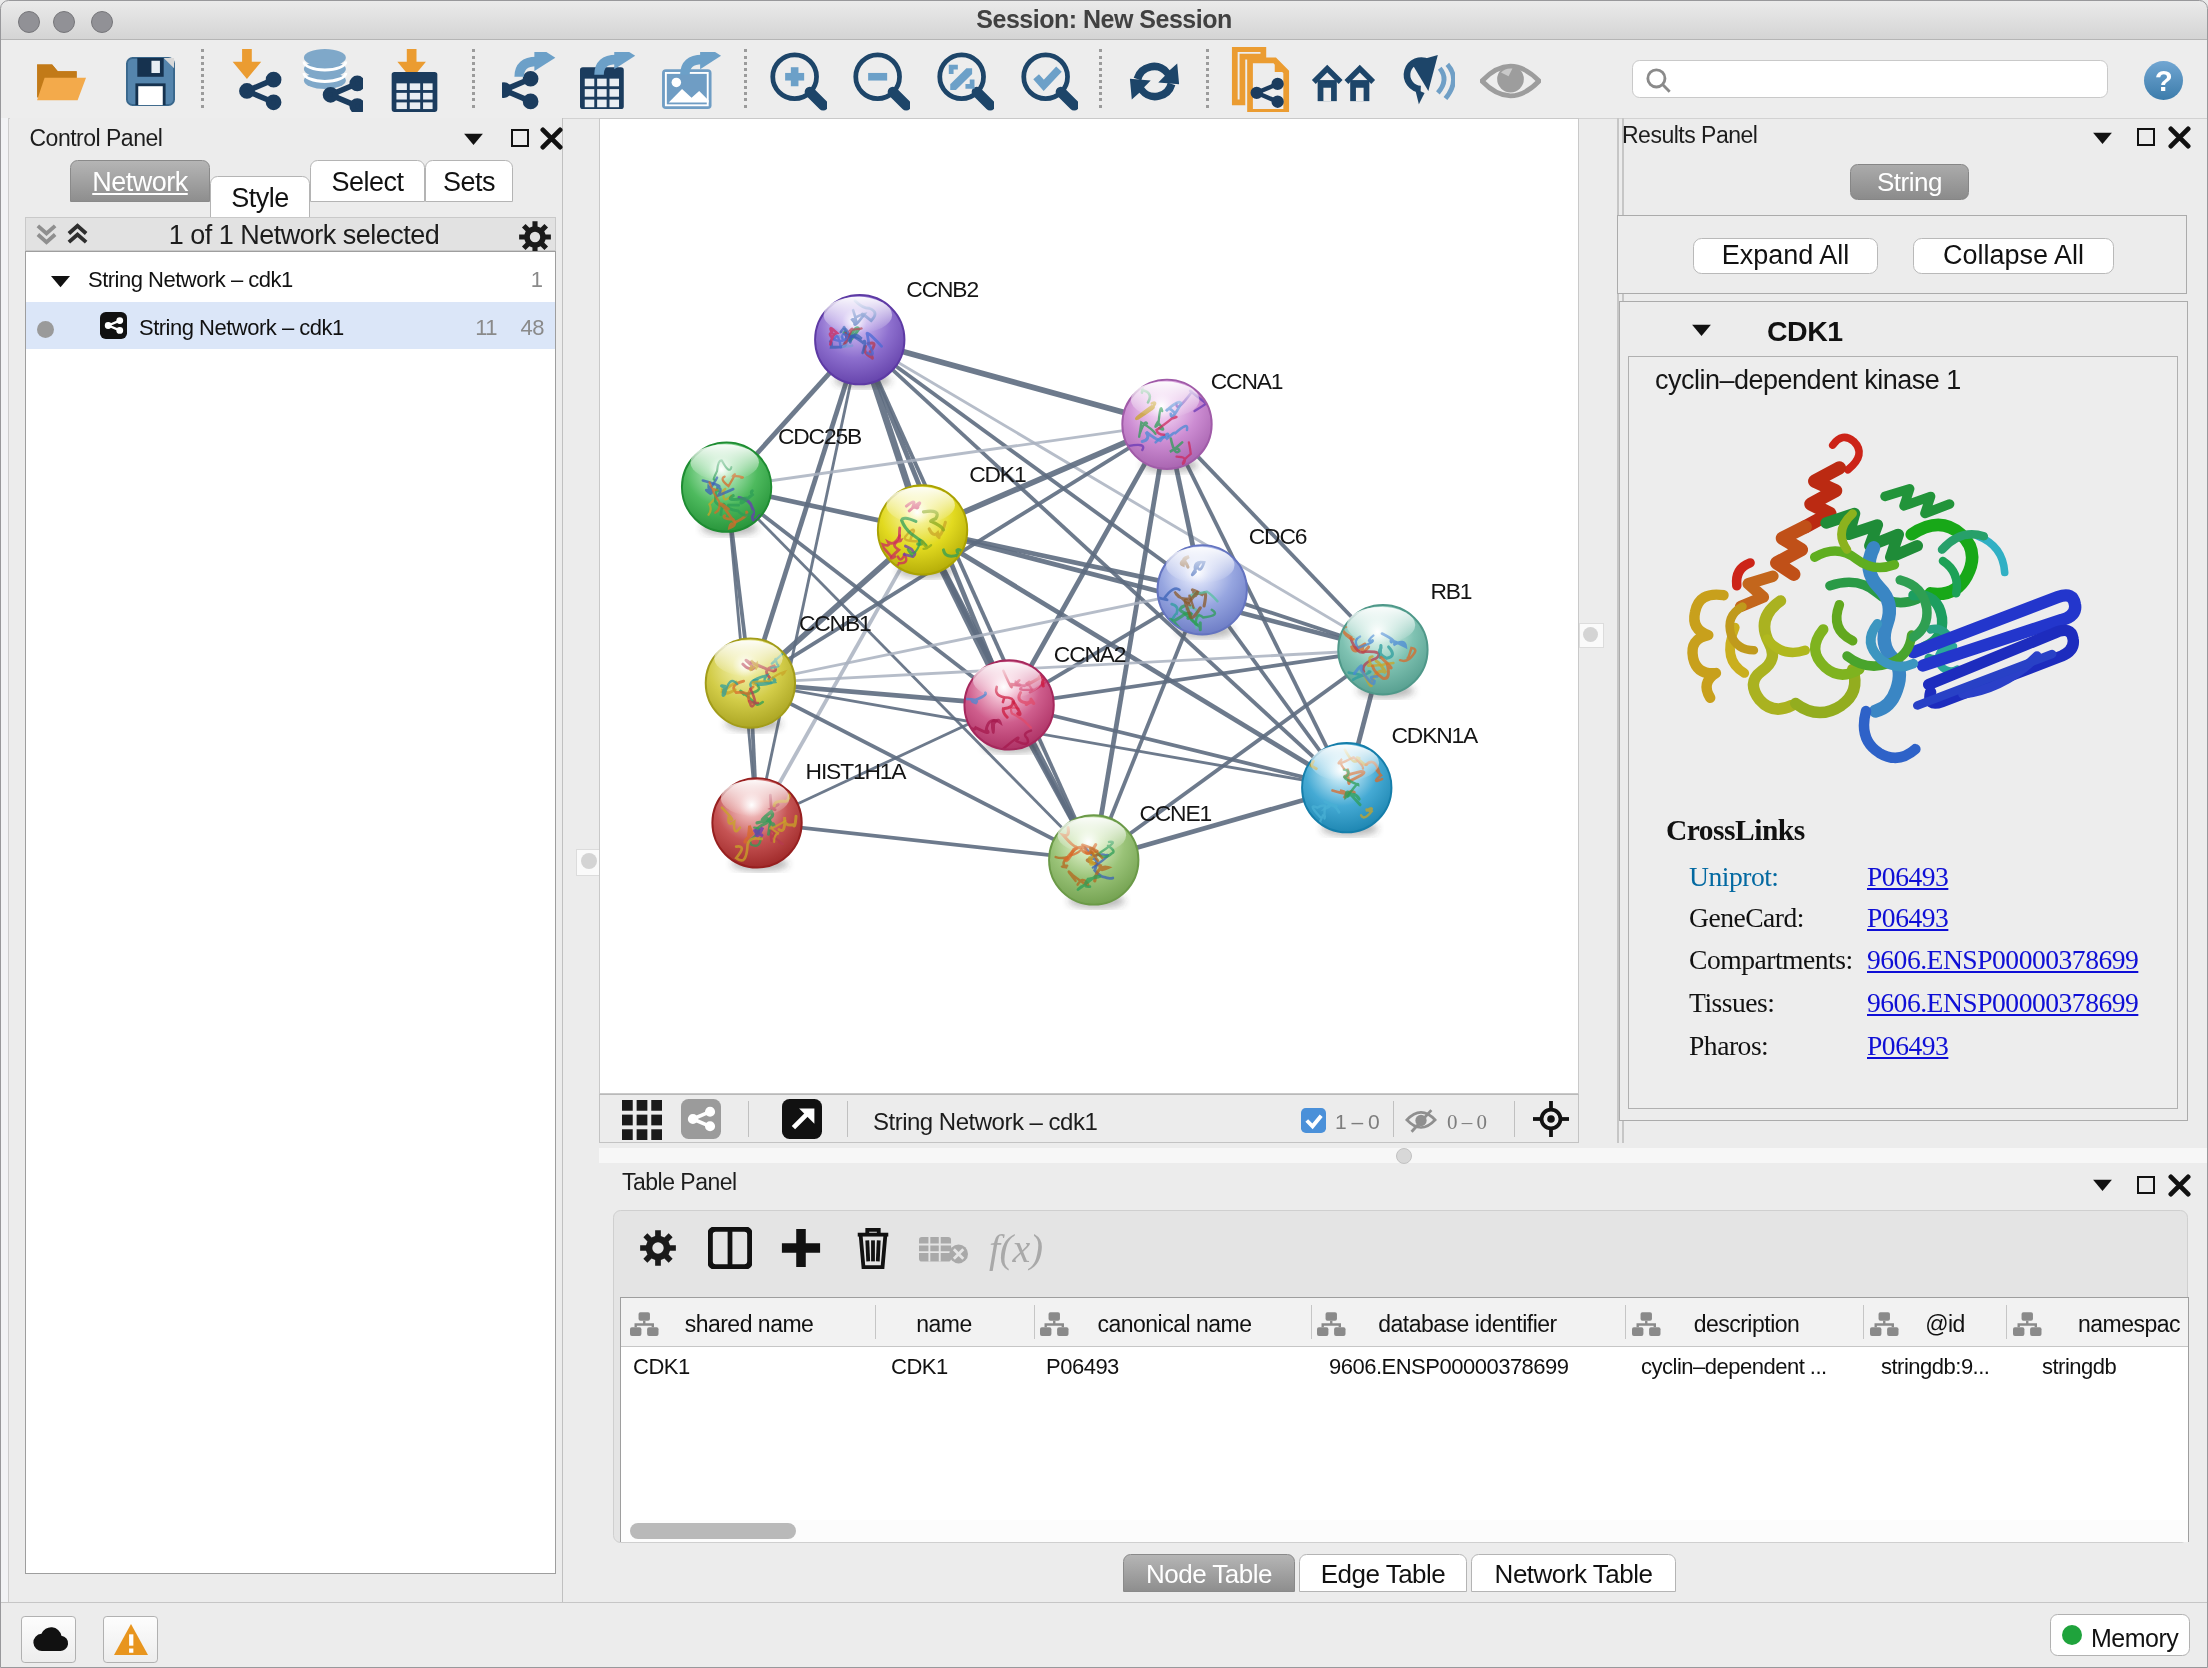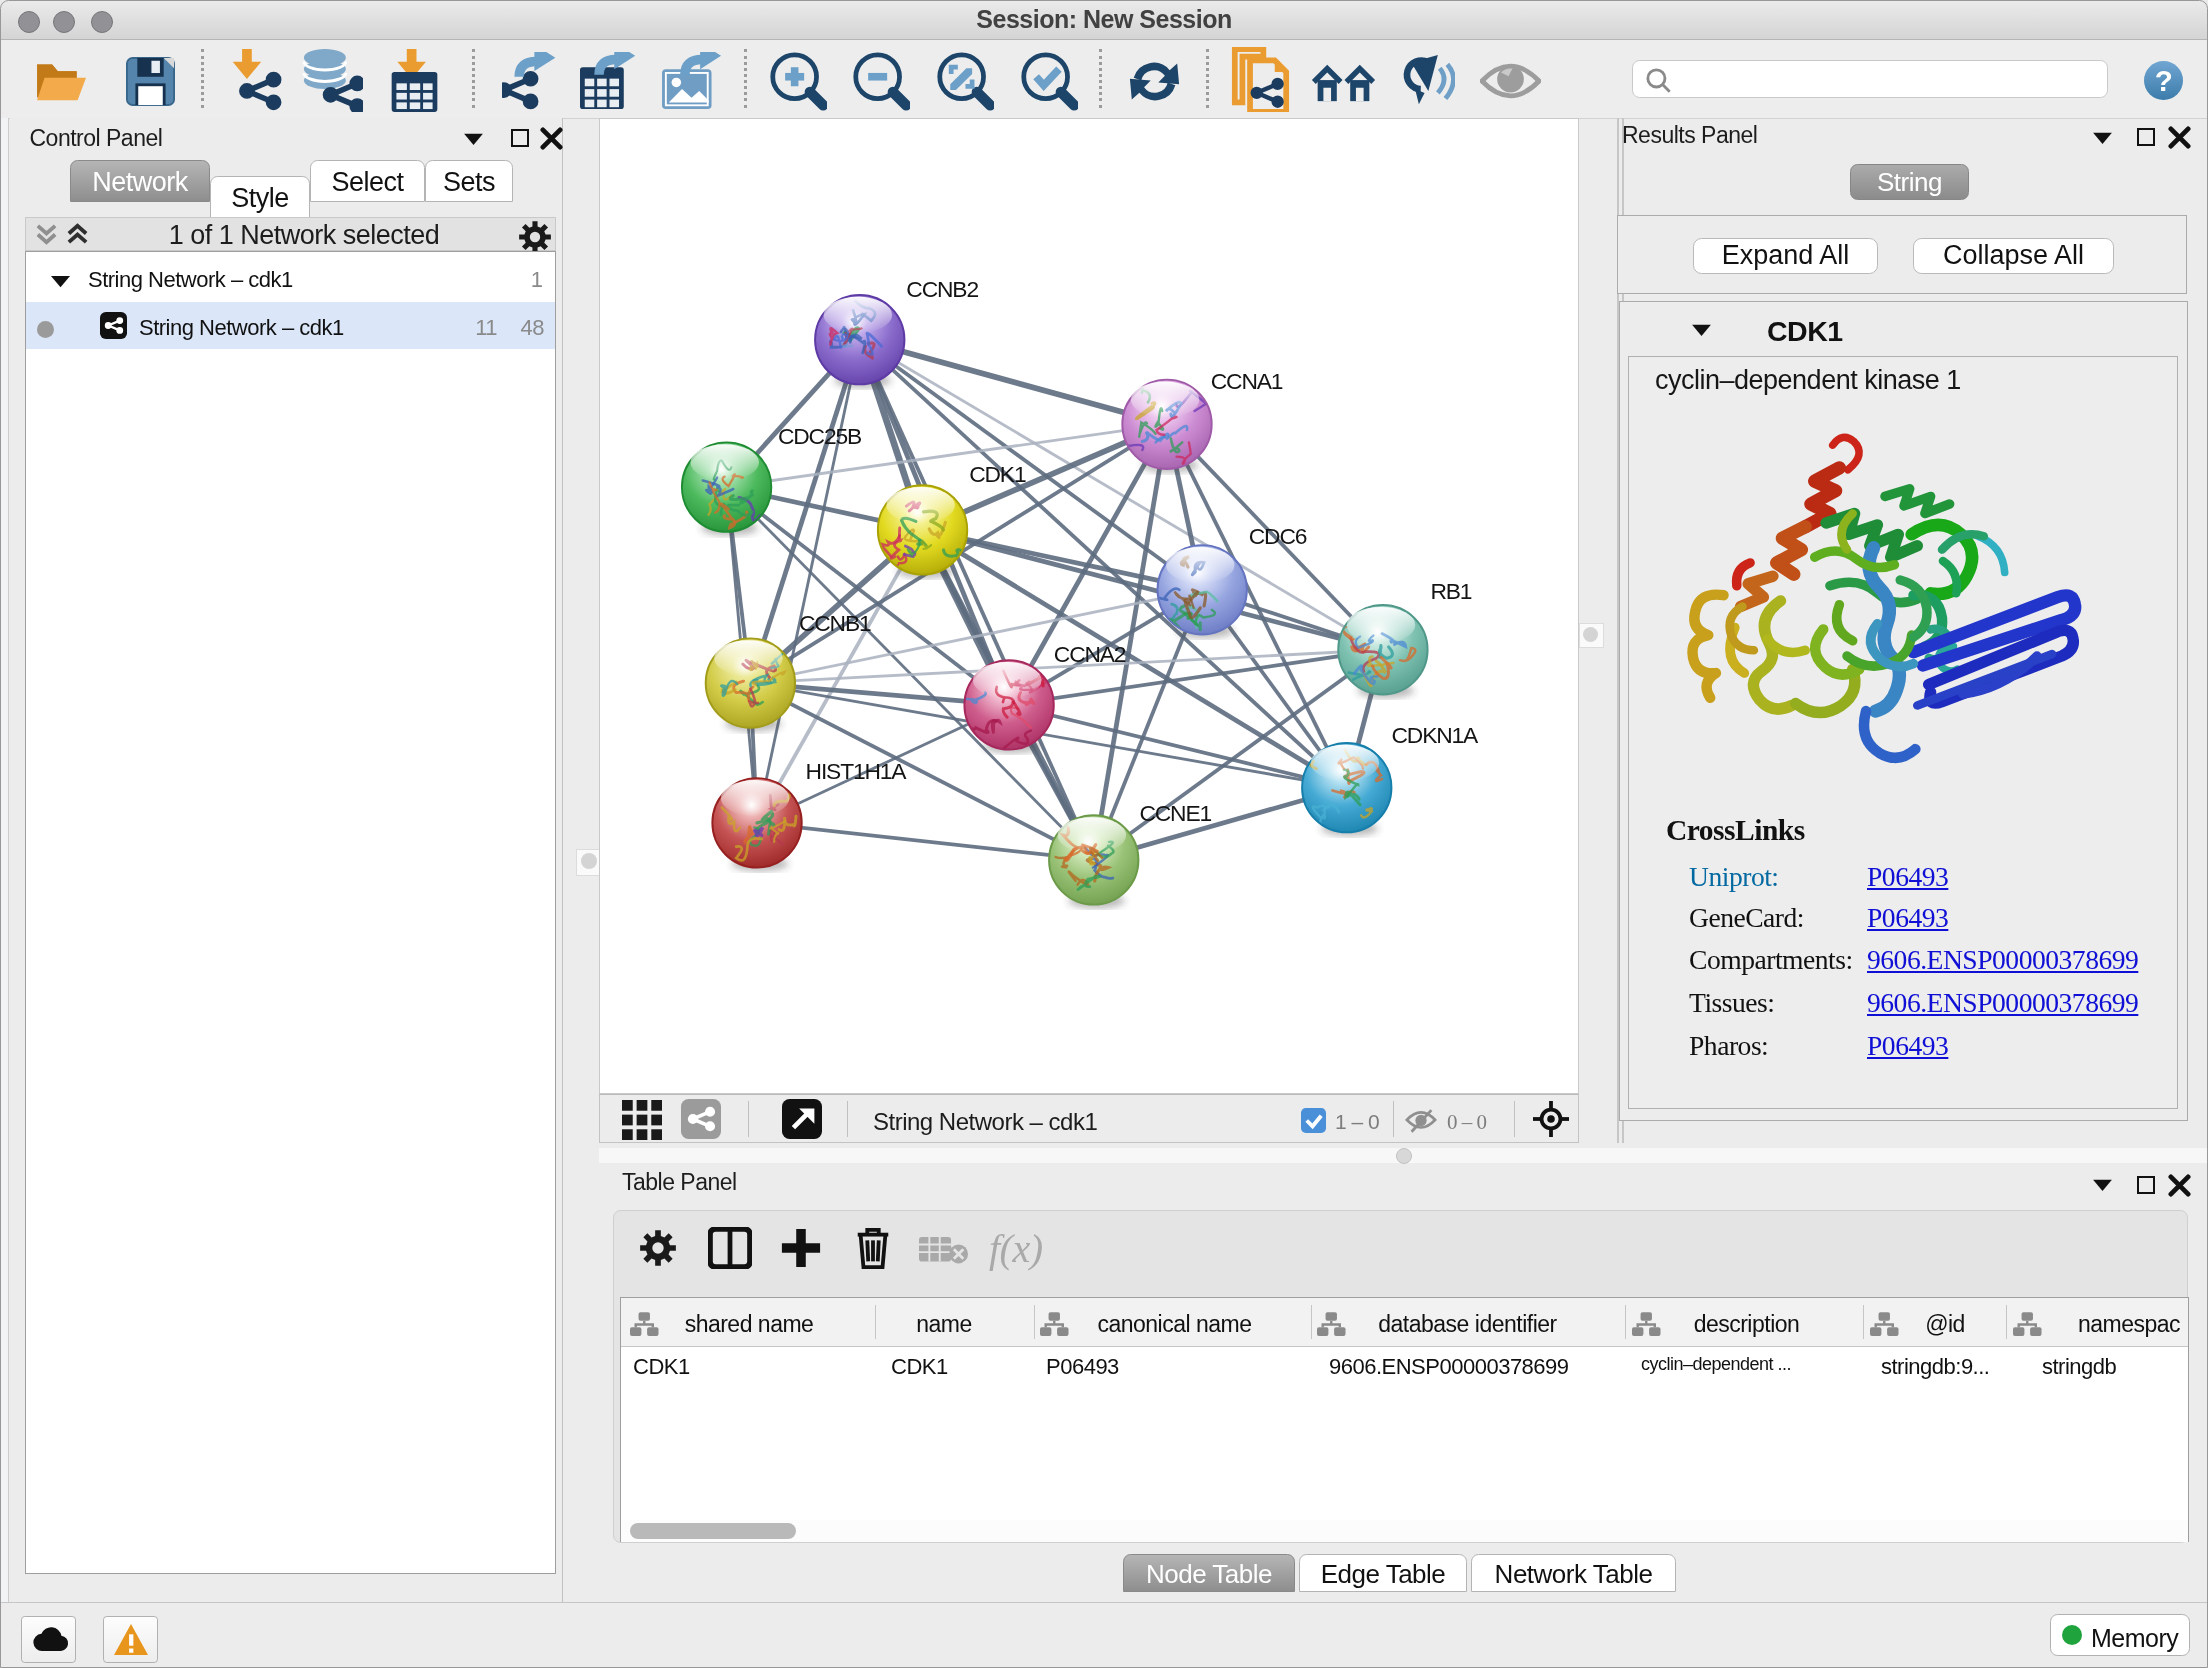--- a/index.html
+++ b/index.html
@@ -205,21 +205,21 @@
 <div class="abs" style="left:0px;top:118px;width:8.6px;height:1484px;background:#f2f3f5;border-right:1px solid #cccccc;box-sizing:border-box;"></div>
 <div class="abs" style="left:9.5px;top:118px;width:552px;height:1484px;background:#ececec;border-right:1px solid #c0c0c0;"></div>
 <div class="abs panel-title" style="left:29.5px;top:125px;">Control Panel</div>
 <svg class="abs" style="left:463px;top:131px;" width="21" height="15" viewBox="0 0 22 16">
     <path d="M1 3 h20 l-10 12 z" fill="#111"></path>
   </svg>
 <div class="abs" style="left:511px;top:129px;width:18px;height:18px;border:2.9px solid #111;box-sizing:border-box;"></div>
 <svg class="abs" style="left:540px;top:127px;" width="23" height="23" viewBox="0 0 24 24">
     <path d="M3 3 L21 21 M21 3 L3 21" stroke="#111" stroke-width="5" stroke-linecap="round"></path>
   </svg>
-<div class="tab tabsel" style="left:70px;top:160px;width:140px;">Network</div>
+<div class="tab tabsel" style="left:70px;top:160px;width:140px;text-decoration:underline;">Network</div>
 <div class="tab" style="left:210px;top:176px;width:100px;">Style</div>
 <div class="tab" style="left:310px;top:160px;width:115px;">Select</div>
 <div class="tab" style="left:425px;top:160px;width:88px;">Sets</div>
 <div class="abs" style="left:25px;top:217px;width:531px;height:34px;background:#e2e2e2;
  border:1px solid #c9c9c9;box-sizing:border-box;"></div>
 <svg class="abs" style="left:34px;top:223px;" width="25" height="23" viewBox="0 0 26 24">
     <g stroke="#8f8f8f" stroke-width="4" fill="none">
       <path d="M4 3 l9 8 l9 -8"></path>
       <path d="M4 12 l9 8 l9 -8"></path>
     </g>
@@ -872,21 +872,21 @@
     </g>
 <g stroke="#8a8a8a" stroke-width="2.5" fill="none">
       <path d="M15 10 v4 M6 17 v-3 h18 v3"></path>
     </g>
   </svg>
 <div class="abs" style="left:2078px;top:1311px;width:112px;overflow:hidden;text-align:left;font-size:23px;color:#111;">namespac</div>
 <div class="abs" style="left:633px;top:1354px;font-size:22px;color:#111;">CDK1</div>
 <div class="abs" style="left:891px;top:1354px;font-size:22px;color:#111;">CDK1</div>
 <div class="abs" style="left:1046px;top:1354px;font-size:22px;color:#111;">P06493</div>
 <div class="abs" style="left:1329px;top:1354px;font-size:22px;color:#111;">9606.ENSP00000378699</div>
-<div class="abs" style="left:1641px;top:1354px;font-size:18px;color:#111;">cyclin–dependent ...</div>
+<div class="abs" style="left:1641px;top:1354px;font-size:22px;color:#111;">cyclin–dependent ...</div>
 <div class="abs" style="left:1881px;top:1354px;font-size:22px;color:#111;">stringdb:9...</div>
 <div class="abs" style="left:2042px;top:1354px;font-size:22px;color:#111;">stringdb</div>
 <div class="abs" style="left:621px;top:1520px;width:1567px;height:22px;background:#fcfcfc;"></div>
 <div class="abs" style="left:630px;top:1523px;width:166px;height:16px;border-radius:8.6px;background:#b9b9b9;"></div>
 <div class="tab tabsel" style="left:1123px;top:1554px;width:172px;height:38px;line-height:38px;font-size:26px;">Node Table</div>
 <div class="tab" style="left:1299px;top:1554px;width:168px;height:38px;line-height:38px;font-size:26px;">Edge Table</div>
 <div class="tab" style="left:1471px;top:1554px;width:205px;height:38px;line-height:38px;font-size:26px;">Network Table</div>
 <div class="abs" style="left:0;top:1602px;width:2208px;height:67px;background:#ececec;border-top:1px solid #c6c6c6;"></div>
 <div class="abs" style="left:21px;top:1616px;width:55px;height:47px;background:linear-gradient(#fdfdfd,#ededed);
  border:1.9px solid #b1b1b1;border-radius:3.8px;box-sizing:border-box;"></div>

